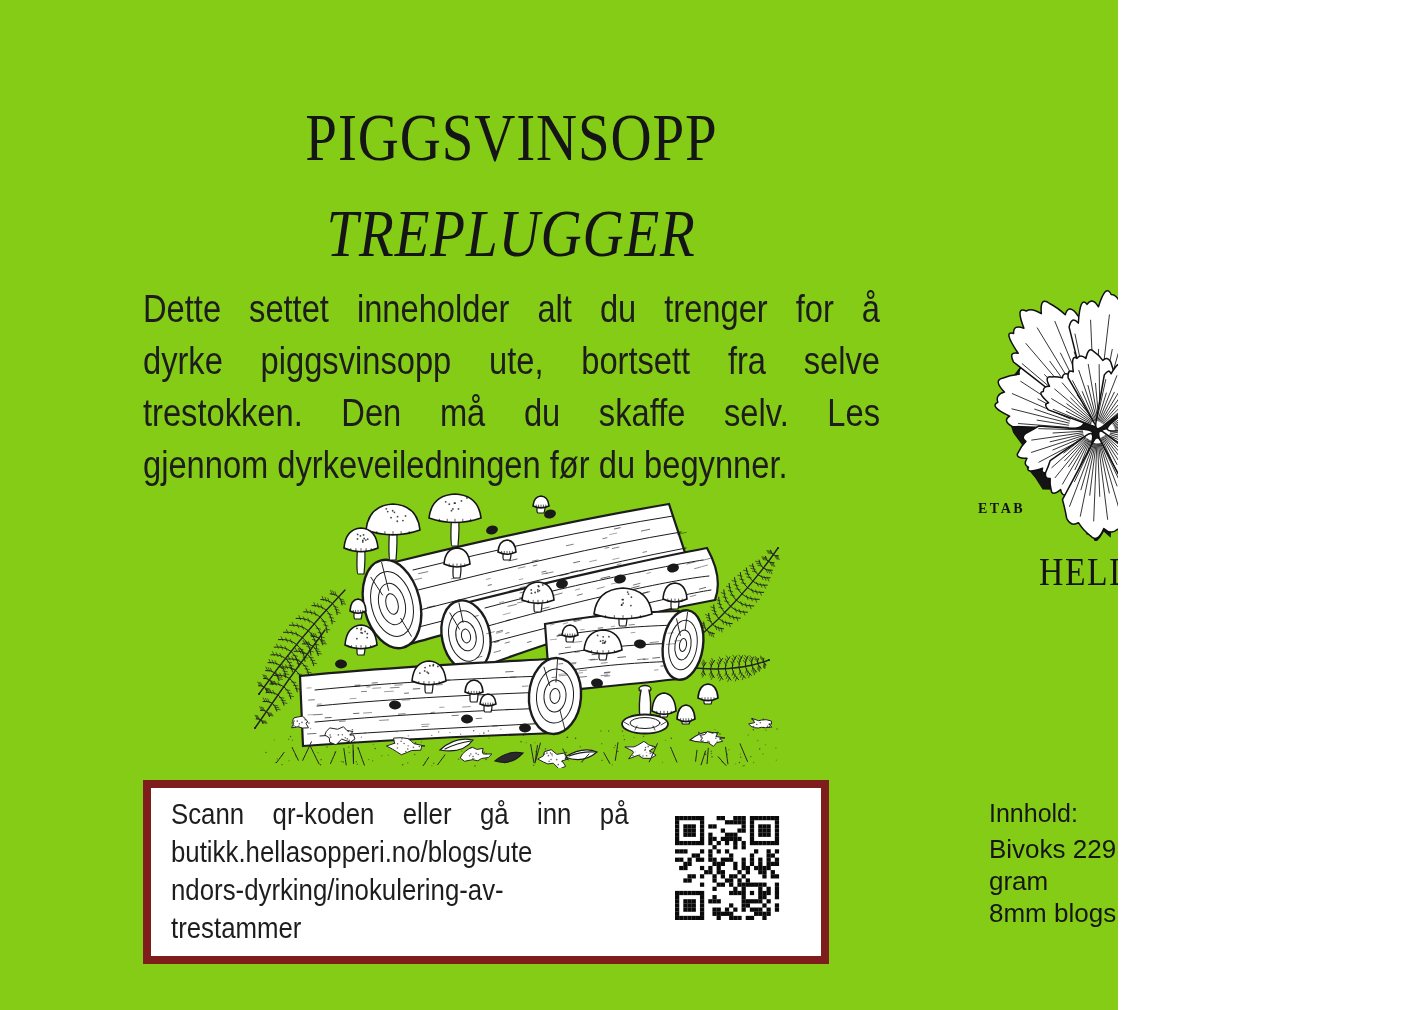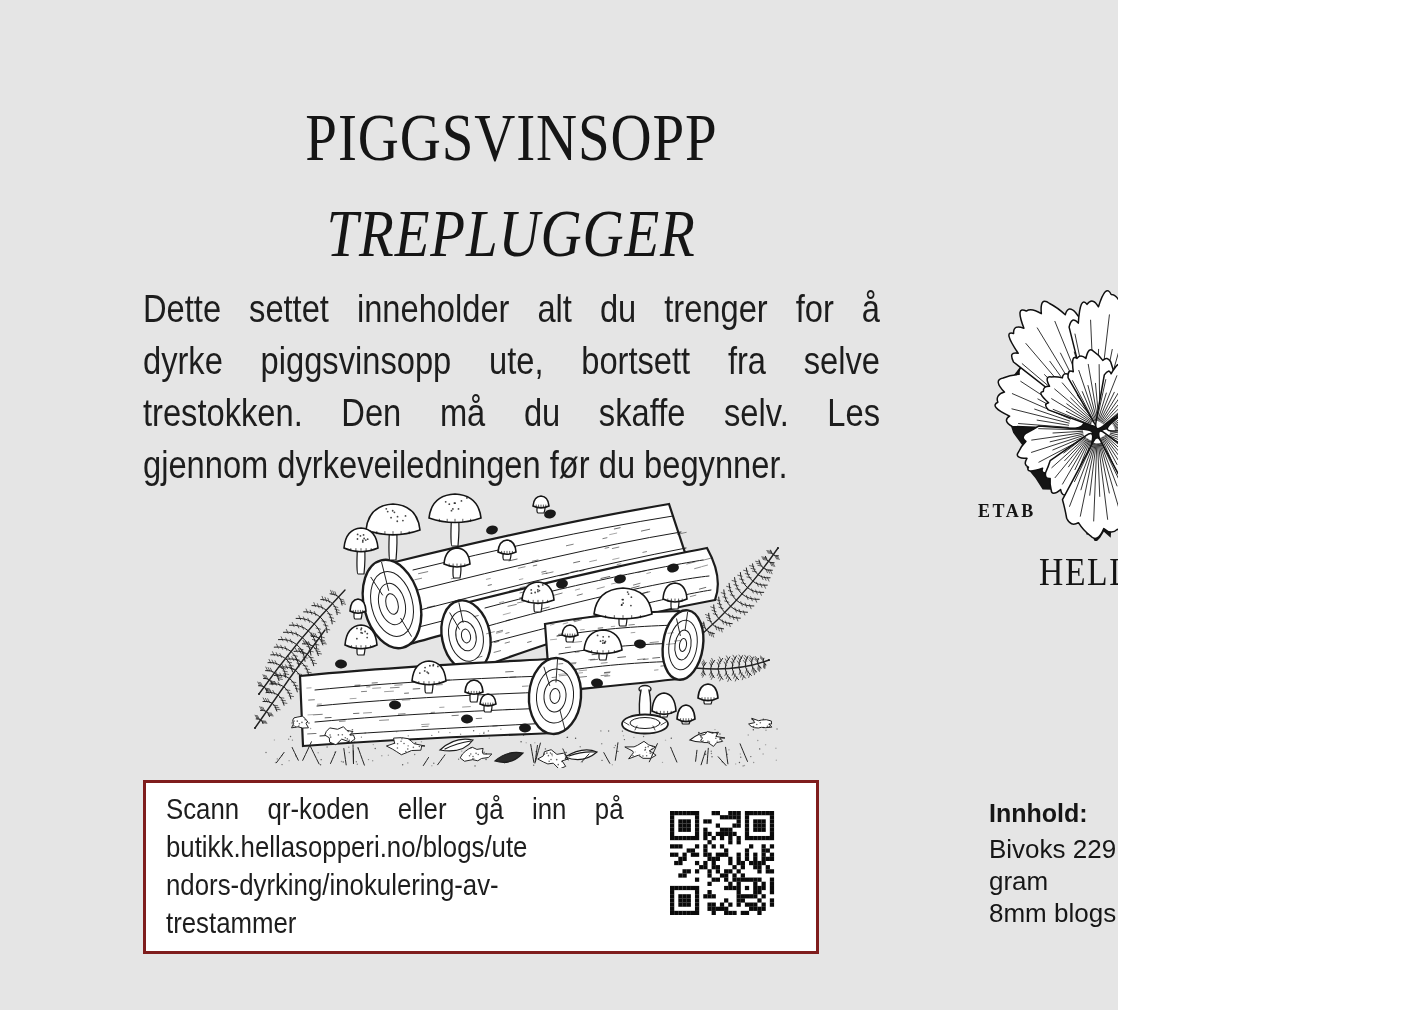--- a/index.html
+++ b/index.html
@@ -1,59 +1,59 @@
 <!DOCTYPE html>
 <html><head>
 <meta charset="utf-8">
 <style>
   html,body{margin:0;padding:0;background:#ffffff;}
-  .page{position:relative;width:1118px;height:1010px;background:#e5e5e5;overflow:hidden;
+  .page{position:relative;width:1118px;height:1010px;background:#84cc16;overflow:hidden;
         font-family:"Liberation Sans",sans-serif;color:#1b1b1b;}
 
   
   .title-line{position:absolute;left:143px;width:737px;text-align:center;
     font-family:"Liberation Serif",serif;font-weight:400;font-size:67px;line-height:1;color:#151515;}
   .title-line .squeeze{display:inline-block;transform:scaleX(.85);transform-origin:center top;letter-spacing:1px;}
   #title-1{top:104px;}
   #title-2{top:200px;font-style:italic;}
 
   
   .intro{position:absolute;left:143px;top:283px;width:880px;transform:scaleX(.8375);
     transform-origin:left top;font-size:39px;line-height:52px;color:#1d1d1d;}
   .intro .jline{text-align:justify;text-align-last:justify;white-space:normal;}
   .intro .lline{text-align:left;}
 
   
   #logs-art{position:absolute;left:245px;top:478px;width:550px;height:290px;}
 
   
   .qr-box{position:absolute;left:143px;top:780px;width:670px;height:168px;
-    border:3px solid #7f1d1d;background:#fff;}
+    border:8px solid #7f1d1d;background:#fff;}
   .qr-text{position:absolute;left:20px;top:7px;width:532px;transform:scaleX(.86);
     transform-origin:left top;font-size:30px;line-height:38px;color:#1d1d1d;}
   .qr-text .jline{text-align:justify;text-align-last:justify;}
   .qr-text .lline{text-align:left;}
   #qr-art{position:absolute;left:521px;top:28px;width:110px;height:104px;}
 
   
   #logo-art{position:absolute;left:963px;top:283px;width:270px;height:258px;}
   .etab{position:absolute;left:978px;top:501px;font-family:"Liberation Serif",serif;
-    font-weight:700;font-size:18px;letter-spacing:2.5px;color:#151515;}
+    font-weight:700;font-size:14px;letter-spacing:2.5px;color:#151515;}
   .year{position:absolute;left:1180px;top:500px;font-family:"Liberation Serif",serif;
     font-weight:700;font-size:15px;letter-spacing:3px;color:#151515;}
   .brand-name{position:absolute;left:958px;top:551px;width:280px;text-align:center;
     font-family:"Liberation Serif",serif;font-size:41px;line-height:1;color:#141414;}
   .brand-name .squeeze{display:inline-block;transform:scaleX(.82);transform-origin:center top;letter-spacing:2px;}
   .brand-sub{position:absolute;left:958px;top:619px;width:280px;text-align:center;
     font-family:"Liberation Serif",serif;font-size:35px;line-height:1;color:#141414;}
   .brand-sub .squeeze{display:inline-block;transform:scaleX(.85);transform-origin:center top;letter-spacing:5px;}
 
   
   .contents{position:absolute;left:989px;top:799px;color:#161616;}
-  .contents .heading{font-weight:700;font-size:25px;line-height:29px;margin-bottom:5px;}
+  .contents .heading{font-weight:400;font-size:25px;line-height:29px;margin-bottom:5px;}
   .contents .item{font-size:26px;line-height:32px;}
 </style>
 </head>
 <body>
 
 <div class="page">
 
   <div class="title-line" id="title-1">
     <span class="squeeze">PIGGSVINSOPP</span>
   </div>

